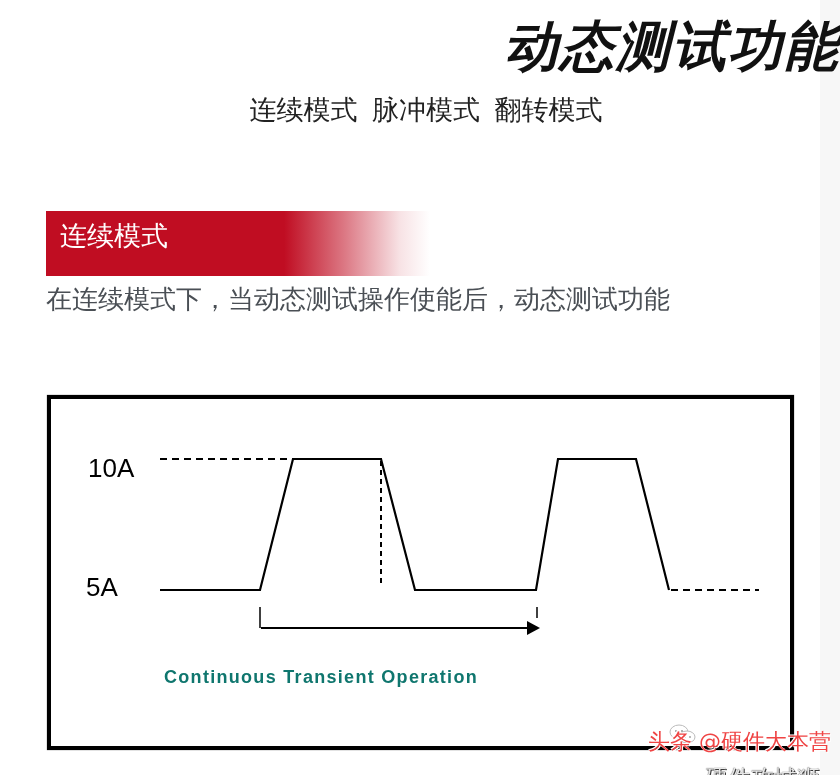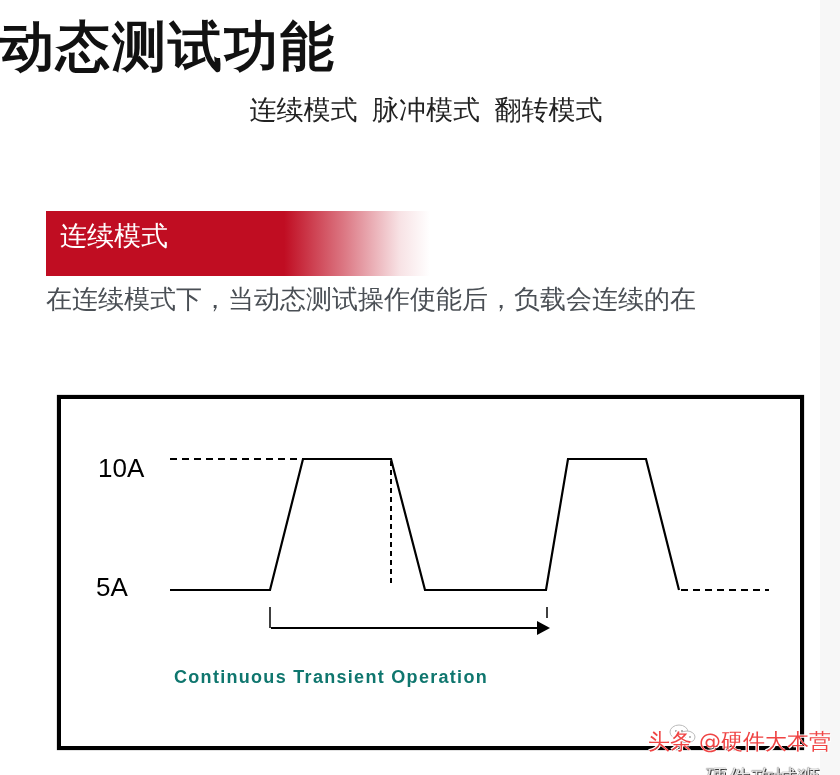--- a/index.html
+++ b/index.html
@@ -6,42 +6,43 @@
   body {
     width: 840px; height: 775px; position: relative; overflow: hidden;
     background: #ffffff;
     font-family: "DejaVu Sans", "Liberation Sans", sans-serif;
   }
   .right-strip {
     position: absolute; left: 820px; top: 0; width: 20px; height: 775px;
     background: #f7f7f7;
   }
   .title {
-    position: absolute; left: 0; top: 12px; width: 840px; text-align: left;
+    position: absolute; left: 0; top: 12px; width: 840px; text-align: right;
     font-size: 54px; font-weight: bold; color: #111; letter-spacing: 2px;
     line-height: 70px;
+    font-style: italic;
   }
   .subtitle {
     position: absolute; left: 0; top: 92px; width: 852px; text-align: center;
     font-size: 27px; color: #222; line-height: 36px; word-spacing: 6px;
   }
   .section-bar {
     position: absolute; left: 46px; top: 211px; width: 384px; height: 65px;
     background: linear-gradient(to right, #c00d22 0%, #c00d22 62%, rgba(192,13,34,0.55) 78%, rgba(192,13,34,0.12) 92%, rgba(255,255,255,0) 100%);
   }
   .section-label {
     position: absolute; left: 14px; top: 0; line-height: 50px;
     font-size: 27px; color: #ffffff;
   }
   .desc {
     position: absolute; left: 46px; top: 280px; width: 760px;
     font-size: 26px; color: #4a4f55; line-height: 38px;
   }
   .diagram-box {
-    position: absolute; left: 57px; top: 395px; width: 739px; height: 347px;
+    position: absolute; left: 47px; top: 395px; width: 739px; height: 347px;
     border: 4px solid #000; background: #fff;
     box-shadow: 0 0 1px #555;
   }
   .diagram-svg { position: absolute; left: 0; top: 0; }
   .axis-label {
     position: absolute; font-family: "Liberation Sans", sans-serif;
     font-size: 26px; color: #000; line-height: 26px;
   }
   .caption {
     position: absolute; left: 113px; top: 262px;
@@ -69,21 +70,21 @@
 <div class="right-strip"></div>
 
 <div class="title">动态测试功能</div>
 <div class="subtitle">连续模式 脉冲模式 翻转模式</div>
 
 <div class="section-bar">
   <span class="section-label">连续模式</span>
 </div>
 
 <div class="desc">
-  <div>在连续模式下，当动态测试操作使能后，负载会连续的在</div>
+  <div>在连续模式下，当动态测试操作使能后，动态测试功能</div>
 </div>
 
 <div class="diagram-box">
 
   <svg class="diagram-svg" width="739" height="347">
 
     <line x1="109" y1="60" x2="242" y2="60" stroke="#000" stroke-width="2" stroke-dasharray="7,5"></line>
 
     <polyline points="109,191 209,191 242,60 330,60 364,191 485,191 507,60 585,60 618,191" fill="none" stroke="#000" stroke-width="2.2" stroke-linejoin="miter"></polyline>
 

